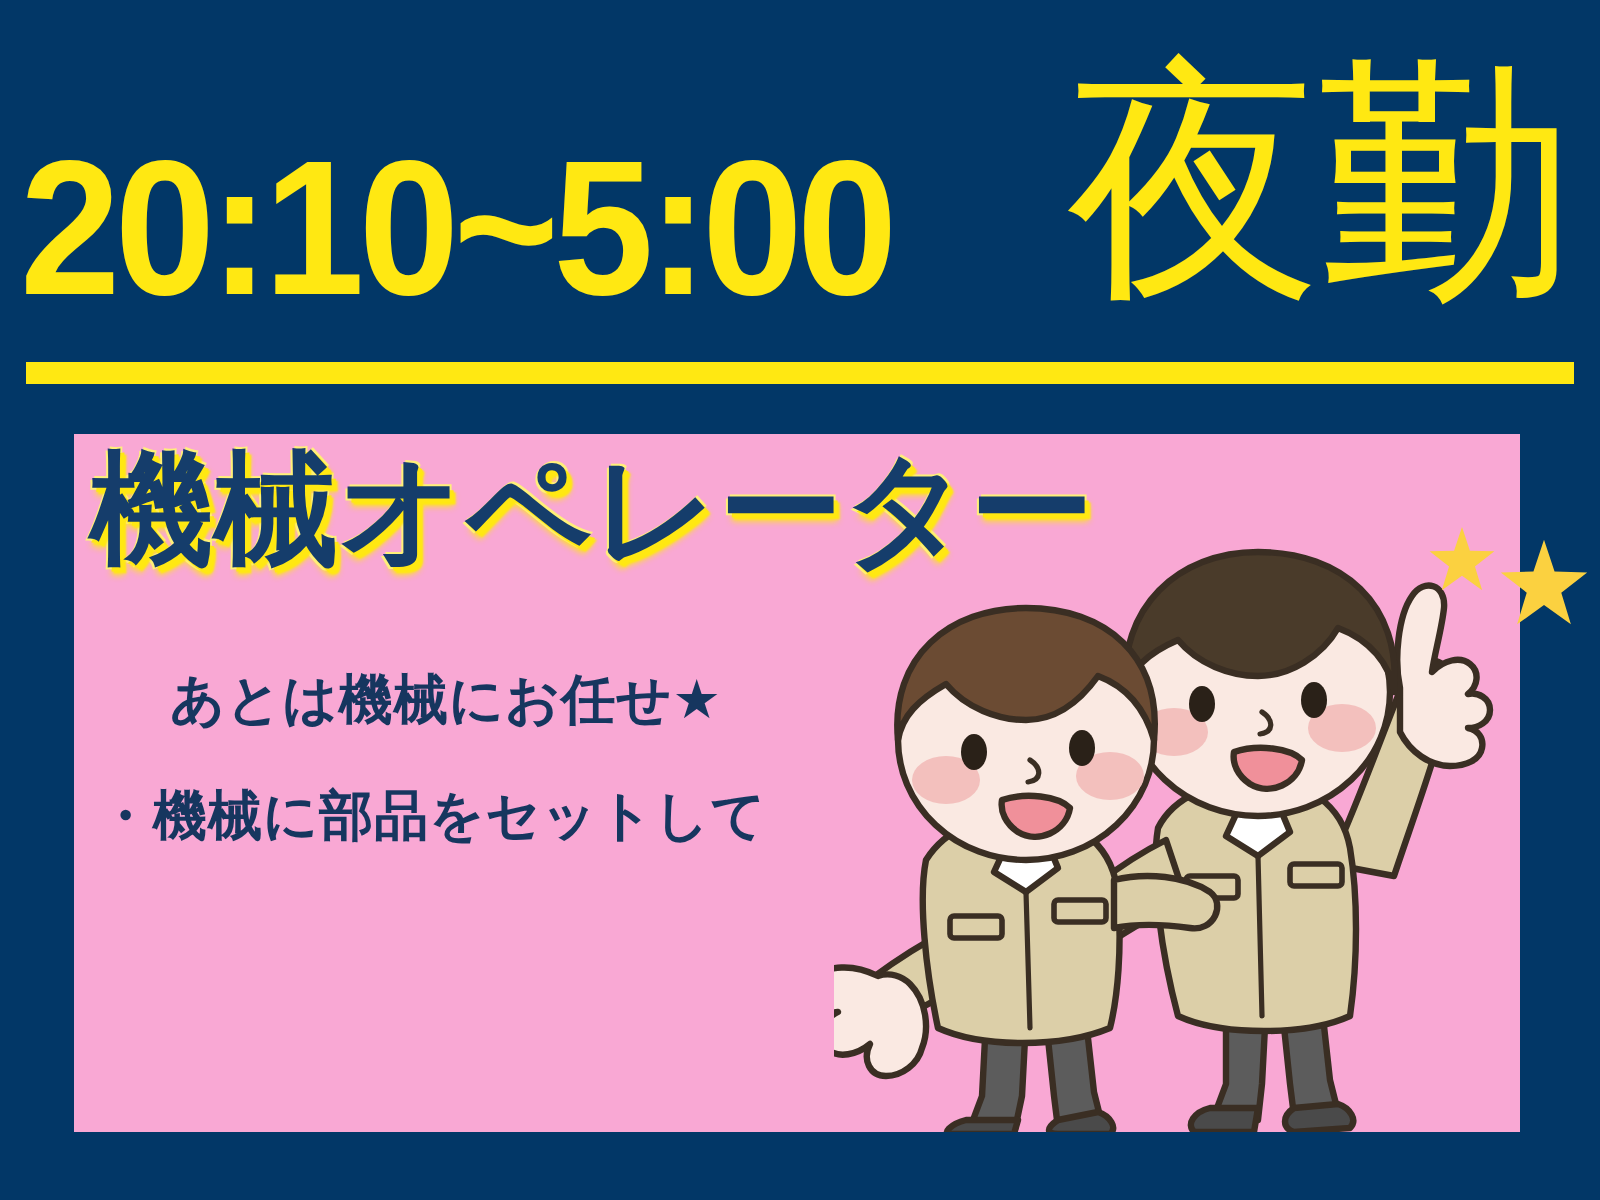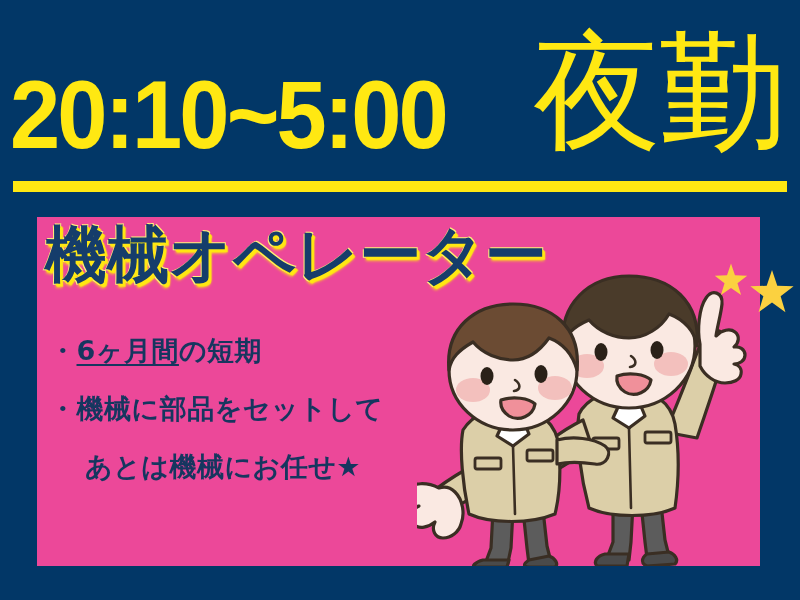--- a/index.html
+++ b/index.html
@@ -59,21 +59,21 @@
     background: #FFE812;
   }
 
   
   .card {
     position: absolute;
     left: 37px;
     top: 217px;
     width: 723px;
     height: 349px;
-    background: #ec4899;
+    background: #f9a8d4;
     overflow: hidden;
   }
 
   .card-title {
     position: absolute;
     left: 8px;
     top: 7px;
     font-family: "DejaVu Sans", "Liberation Sans", sans-serif;
     font-size: 62px;
     font-weight: bold;
@@ -144,30 +144,27 @@
     <div class="shift-text">夜勤</div>
     <div class="header-rule"></div>
   </div>
 
   <div class="card">
 
     <div class="card-title">機械オペレーター</div>
 
     <div class="bullets">
 
-      <div class="bullet-line">
-        <span>・</span><span class="u">6ヶ月間</span><span>の短期</span>
+
+      <div class="bullet-line indent">
+        <span>あとは機械にお任せ★</span>
       </div>
 
       <div class="bullet-line">
         <span>・</span><span>機械に部品をセットして</span>
-      </div>
-
-      <div class="bullet-line indent">
-        <span>あとは機械にお任せ★</span>
       </div>
 
     </div>
 
     <svg class="illus" viewBox="0 0 350 325">
       <g stroke="#3A2E23" stroke-width="3.2" stroke-linejoin="round" stroke-linecap="round">
 
         <g>
 
           <path d="M248 190 C262 160 276 120 286 96 C292 84 308 86 308 99 C308 118 292 160 280 196 Z" fill="#DCCFA8"></path>

